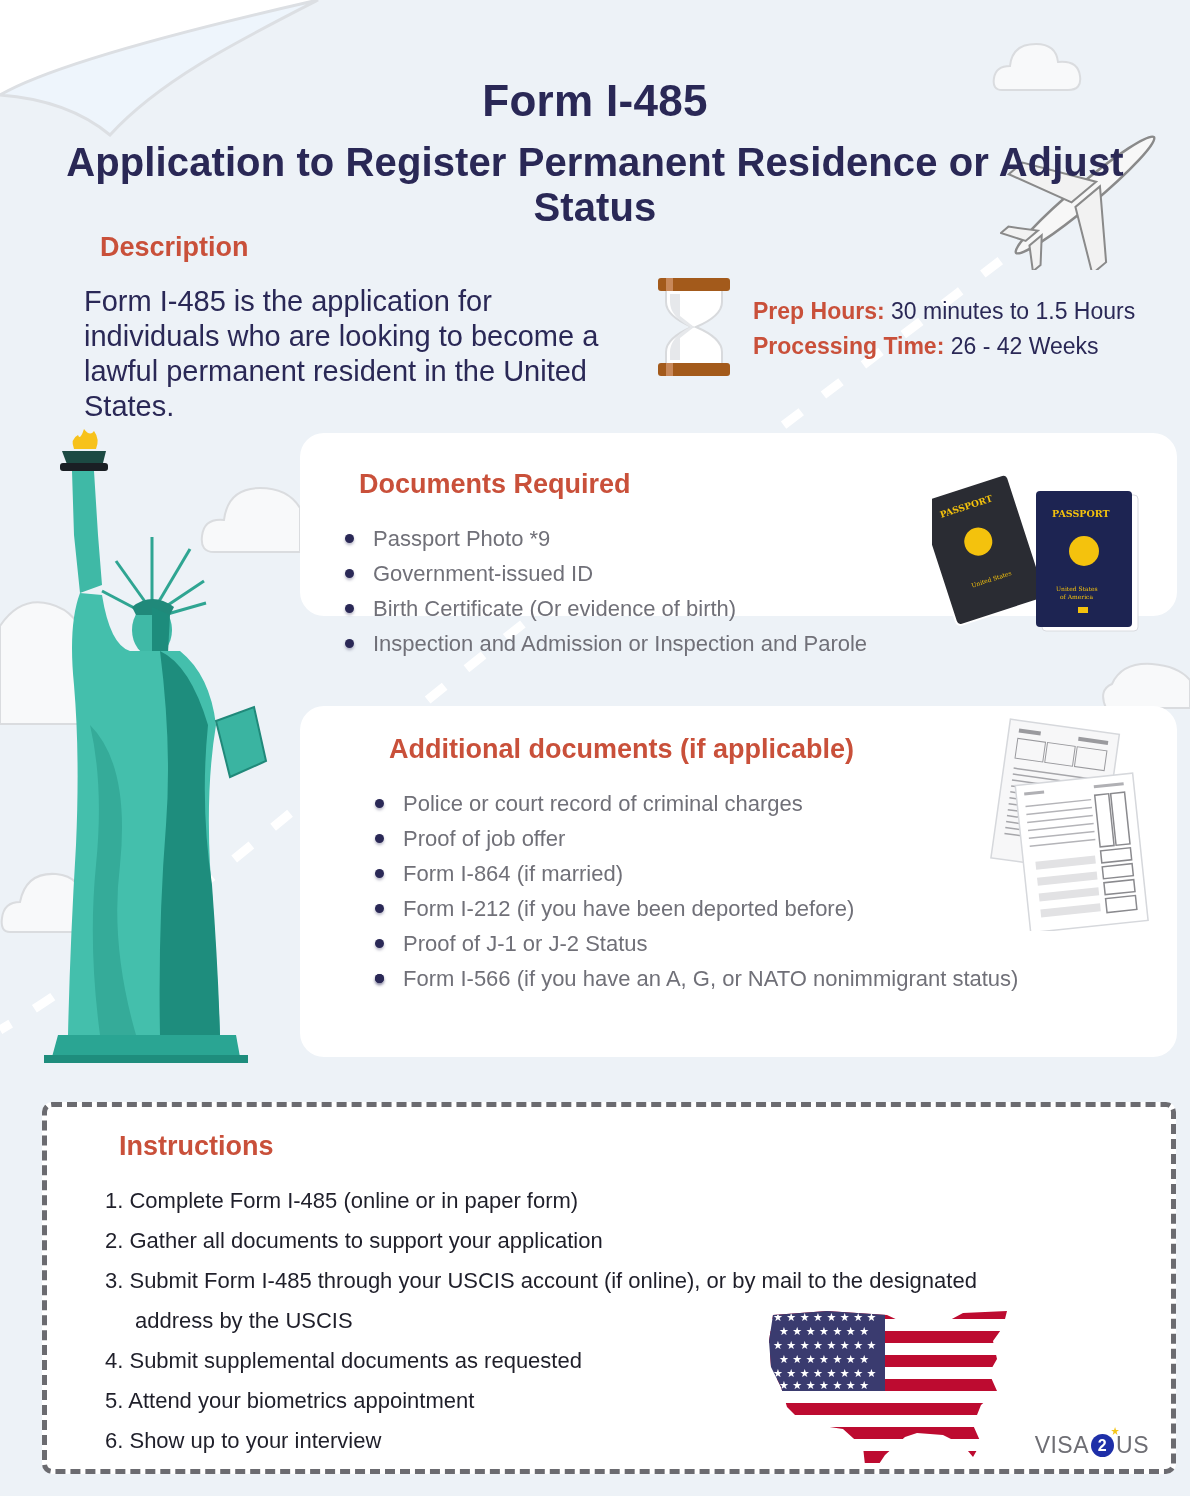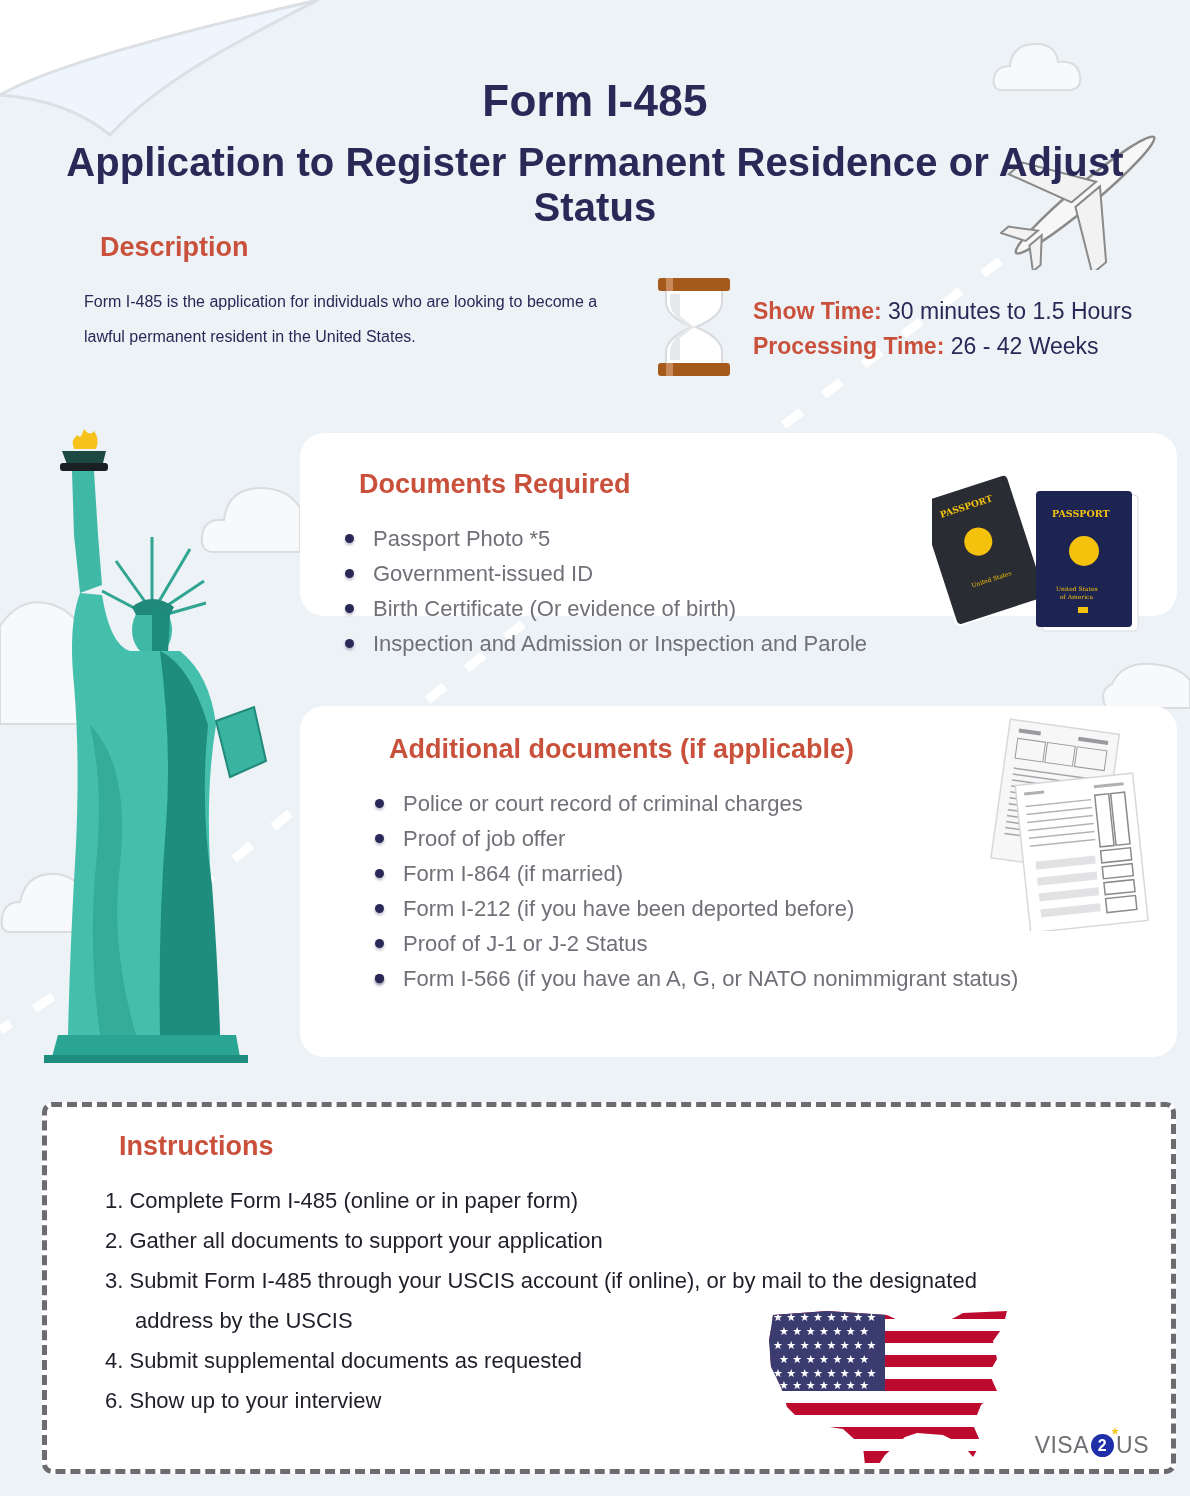--- a/index.html
+++ b/index.html
@@ -26,21 +26,21 @@
     font-size: 40px; font-weight: 700; color: #2a2856; letter-spacing: 0.1px;
   }
 
   .section-heading {
     font-size: 27px; font-weight: 700; color: #c9503a; margin-left: 16px;
   }
 
   .desc-heading { left: 84px; top: 232px; }
   .desc-body {
     left: 84px; top: 284px; width: 540px;
-    font-size: 16px; line-height: 35px; color: #2a2856;
+    font-size: 29px; line-height: 35px; color: #2a2856;
   }
 
   .hourglass { left: 656px; top: 276px; width: 76px; height: 102px; }
 
   .time-block { left: 753px; top: 294px; font-size: 23px; line-height: 35px; }
   .time-label { color: #c9503a; font-weight: 700; }
   .time-value { color: #2a2856; }
 
   
   .card {
@@ -151,21 +151,21 @@
   <path d="M10 14 L66 14 L66 26 Q66 40 40 51 Q66 62 66 76 L66 88 L10 88 L10 76 Q10 62 36 51 Q10 40 10 26 Z" fill="#ffffff" stroke="#d8dadd" stroke-width="2"></path>
   <path d="M14 18 L24 18 L24 40 L38 51 L24 62 L24 84 L14 84 L14 76 Q14 62 34 51 Q14 40 14 26 Z" fill="#e6e8eb"></path>
   <rect x="2" y="2" width="72" height="13" rx="3" fill="#a35a1b"></rect>
   <rect x="10" y="2" width="7" height="13" fill="#c8885a"></rect>
   <rect x="2" y="87" width="72" height="13" rx="3" fill="#a35a1b"></rect>
   <rect x="10" y="87" width="7" height="13" fill="#c8885a"></rect>
 </svg>
 
 <div class="abs time-block">
   <div>
-    <span class="time-label">Show Time:</span>
+    <span class="time-label">Prep Hours:</span>
     <span class="time-value">30 minutes to 1.5 Hours</span>
   </div>
   <div>
     <span class="time-label">Processing Time:</span>
     <span class="time-value">26 - 42 Weeks</span>
   </div>
 </div>
 
 <svg class="abs statue" viewBox="0 0 240 650">
 
@@ -195,21 +195,21 @@
 
   <path d="M176 296 L214 282 L226 336 L190 352 Z" fill="#3ab4a1" stroke="#20897a" stroke-width="2"></path>
 
   <path d="M18 610 L196 610 L200 632 L12 632 Z" fill="#2aa593"></path>
   <rect x="4" y="630" width="204" height="8" fill="#1e8d7d"></rect>
 </svg>
 
 <section class="abs card card-docs">
   <h3 class="abs section-heading docs-heading">Documents Required</h3>
   <ul class="bullet-list docs-list">
-    <li><span class="dot"></span><span>Passport Photo *5</span></li>
+    <li><span class="dot"></span><span>Passport Photo *9</span></li>
     <li><span class="dot"></span><span>Government-issued ID</span></li>
     <li><span class="dot"></span><span>Birth Certificate (Or evidence of birth)</span></li>
     <li><span class="dot"></span><span>Inspection and Admission or Inspection and Parole</span></li>
   </ul>
   <svg class="abs passports" viewBox="0 0 210 165">
     <g transform="rotate(-18 50 80)">
       <rect x="4" y="12" width="94" height="130" rx="5" fill="#2a2c33" stroke="#ffffff" stroke-width="2"></rect>
       <text x="22" y="34" font-size="9" fill="#f4c20d" font-family="DejaVu Serif, serif" font-weight="700">PASSPORT</text>
       <circle cx="50" cy="68" r="14" fill="#f4c20d"></circle>
       <text x="30" y="110" font-size="6" fill="#f4c20d" font-family="DejaVu Serif, serif">United States</text>
@@ -286,20 +286,21 @@
   </svg>
 </section>
 
 <section class="abs instructions">
   <h3 class="abs section-heading instr-heading">Instructions</h3>
   <ol class="instr-list">
     <li><span>1. Complete Form I-485 (online or in paper form)</span></li>
     <li><span>2. Gather all documents to support your application</span></li>
     <li><span>3. Submit Form I-485 through your USCIS account (if online), or by mail to the designated</span><span class="cont">address by the USCIS</span></li>
     <li><span>4. Submit supplemental documents as requested</span></li>
+    <li><span>5. Attend your biometrics appointment</span></li>
     <li><span>6. Show up to your interview</span></li>
   </ol>
 
   <svg class="abs usa-map" viewBox="0 0 250 165">
     <defs>
       <clipPath id="usclip">
         <path d="M6 8 L60 4 L120 8 L150 22 L170 20 L196 6 L240 4 L236 20 L226 34 L230 52 L222 66 L230 84 L214 98 L206 118 L214 136 L206 150 L196 138 L176 128 L150 126 L138 130 L118 148 L110 160 L98 158 L96 140 L76 122 L36 116 L20 100 L14 80 L4 60 L2 34 Z"></path>
       </clipPath>
     </defs>
     <g clip-path="url(#usclip)">

